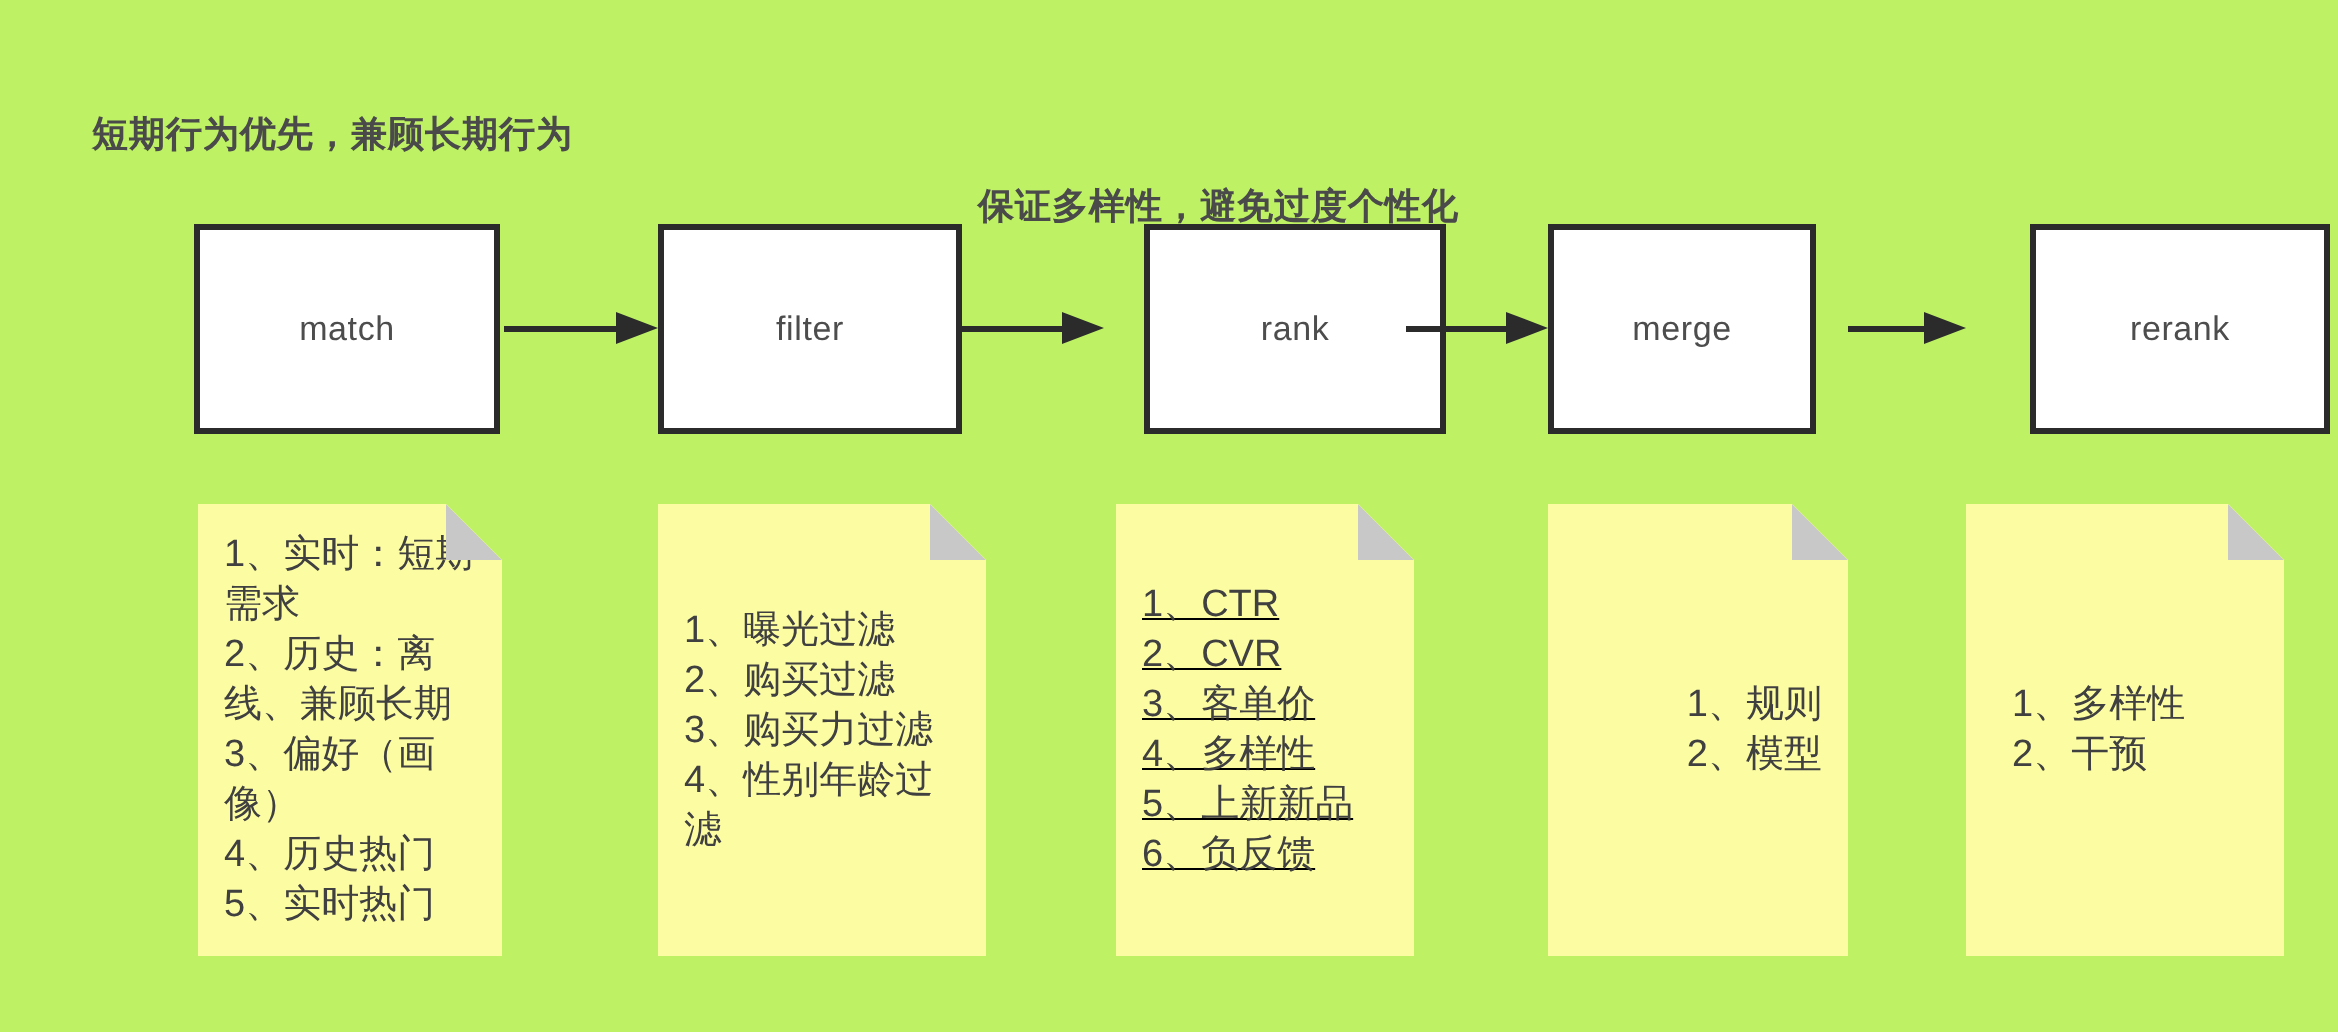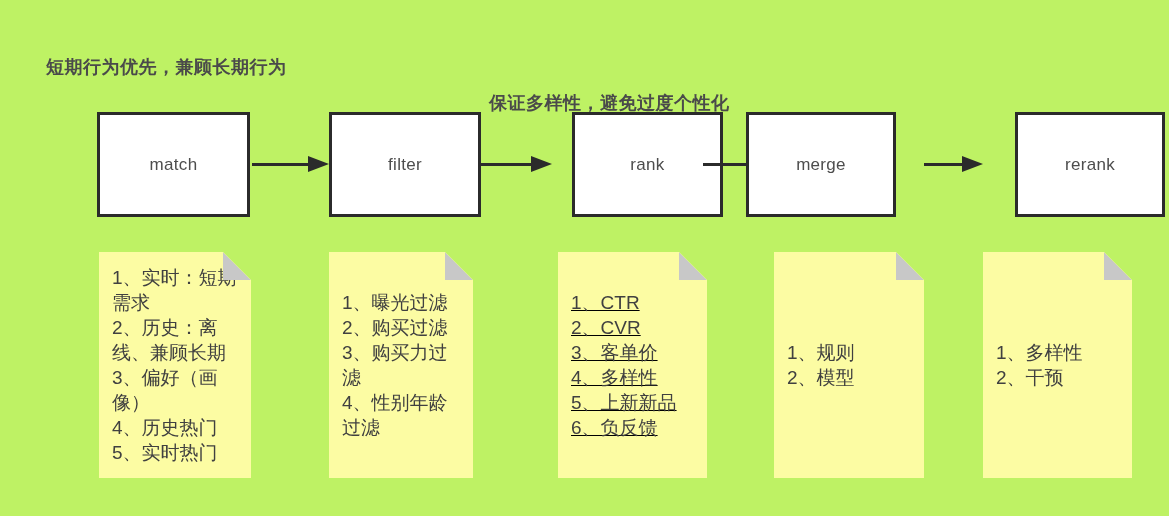--- a/index.html
+++ b/index.html
@@ -88,33 +88,33 @@
     font-size: 19px;
     line-height: 25px;
     color: #404040;
     white-space: pre-line;
     word-break: break-all;
   }
   
   .box-0 { left:  97px; width: 153px; }
   .box-1 { left: 329px; width: 152px; }
   .box-2 { left: 552px; width: 151px; margin-left: 20px; }
-  .box-3 { left: 746px; width: 150px; }
+  .box-3 { left: 774px; width: 134px; }
   .box-4 { left: 983px; width: 150px; margin-left: 32px; }
 
   .arrow-0 { left: 252px; width: 77px; }
   .arrow-1 { left: 481px; width: 71px; }
   .arrow-2 { left: 703px; width: 71px; }
   .arrow-3 { left: 924px; width: 59px; }
 
   .note-0 { left:  99px; width: 152px; }
-  .note-1 { left: 329px; width: 144px; align-items: center; }
+  .note-1 { left: 329px; width: 164px; align-items: center; }
   .note-2 { left: 558px; width: 149px; text-decoration: underline; }
-  .note-3 { left: 774px; width: 150px; }
-  .note-4 { left: 983px; width: 149px; }
+  .note-3 { left: 774px; width: 150px; text-align: right; }
+  .note-4 { left: 983px; width: 149px; padding-left: 10px; }
 
   .ann-0 { left: 46px; }
   .ann-1 { left: 489px; margin-top: 36px; }
 </style>
 </head>
 <body>
 
 <div class="canvas">
 
   <div class="annotation ann-0">短期行为优先，兼顾长期行为</div>

